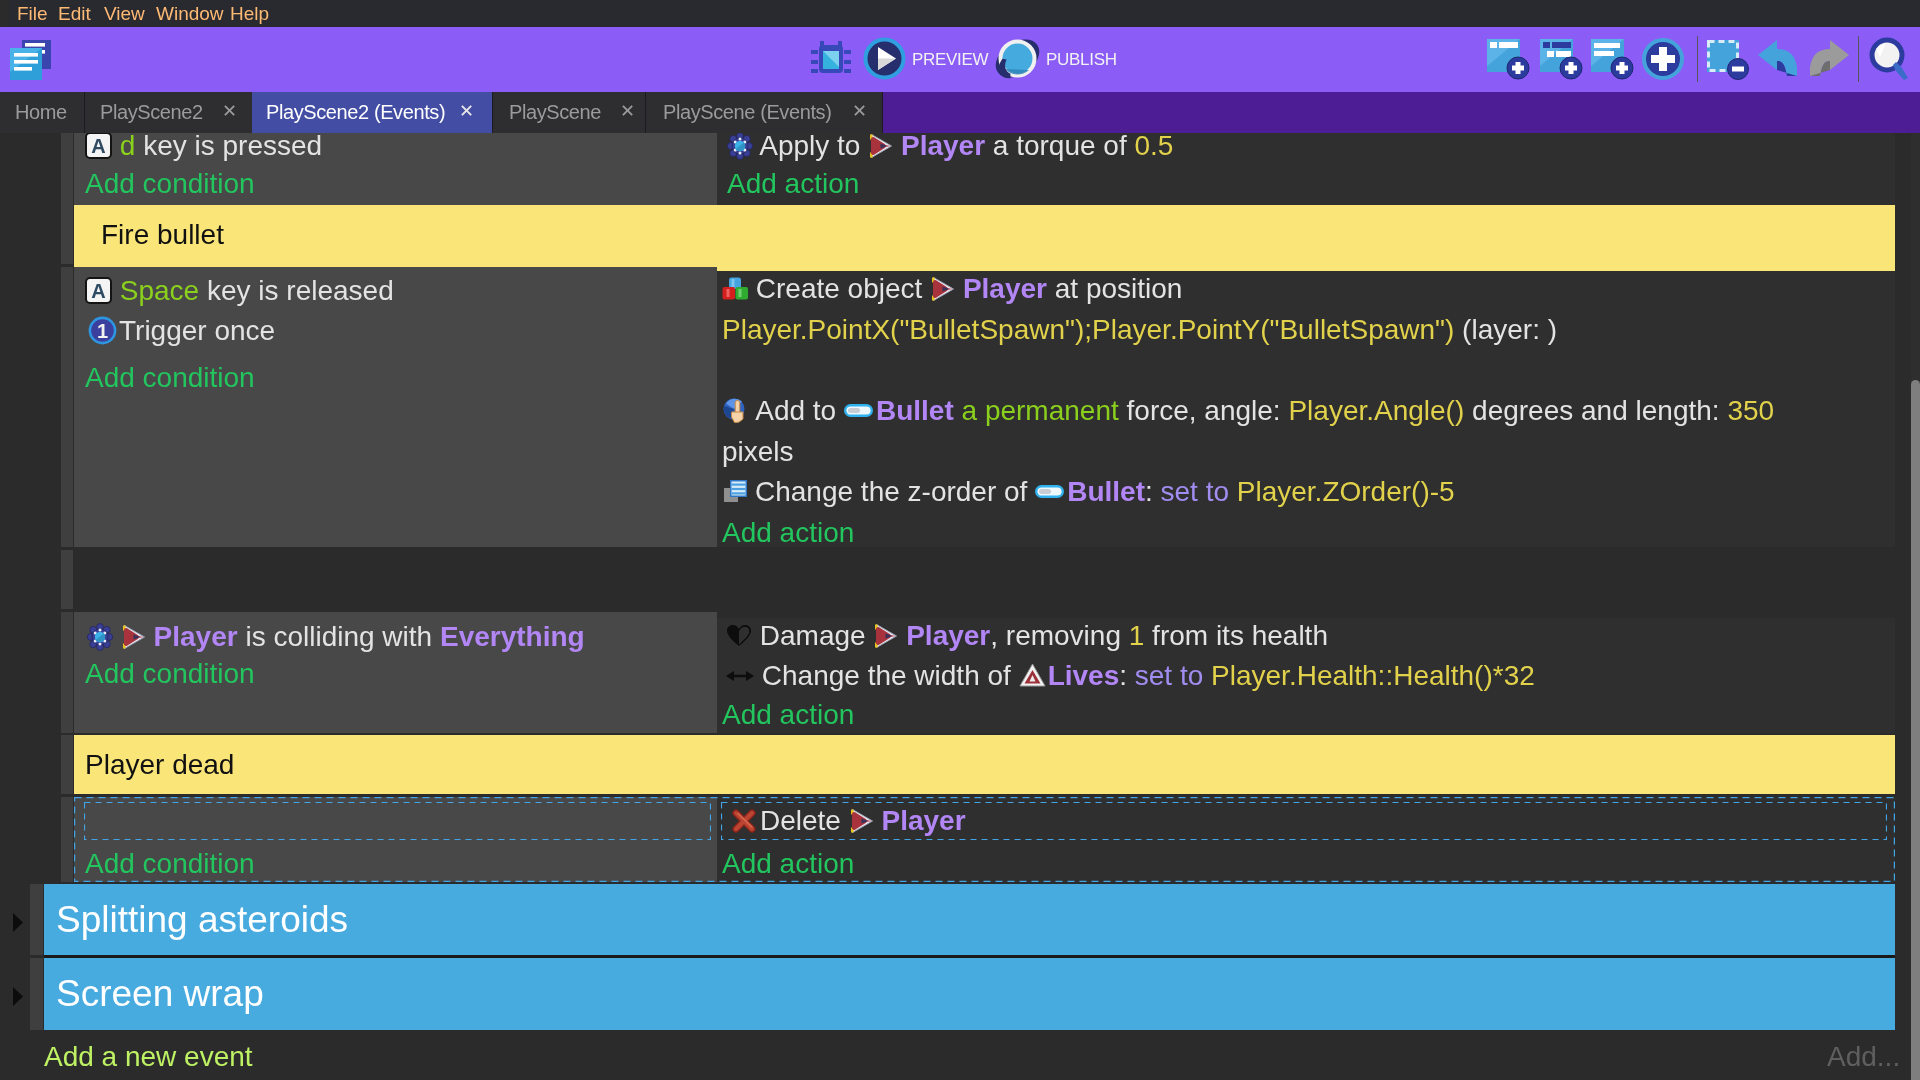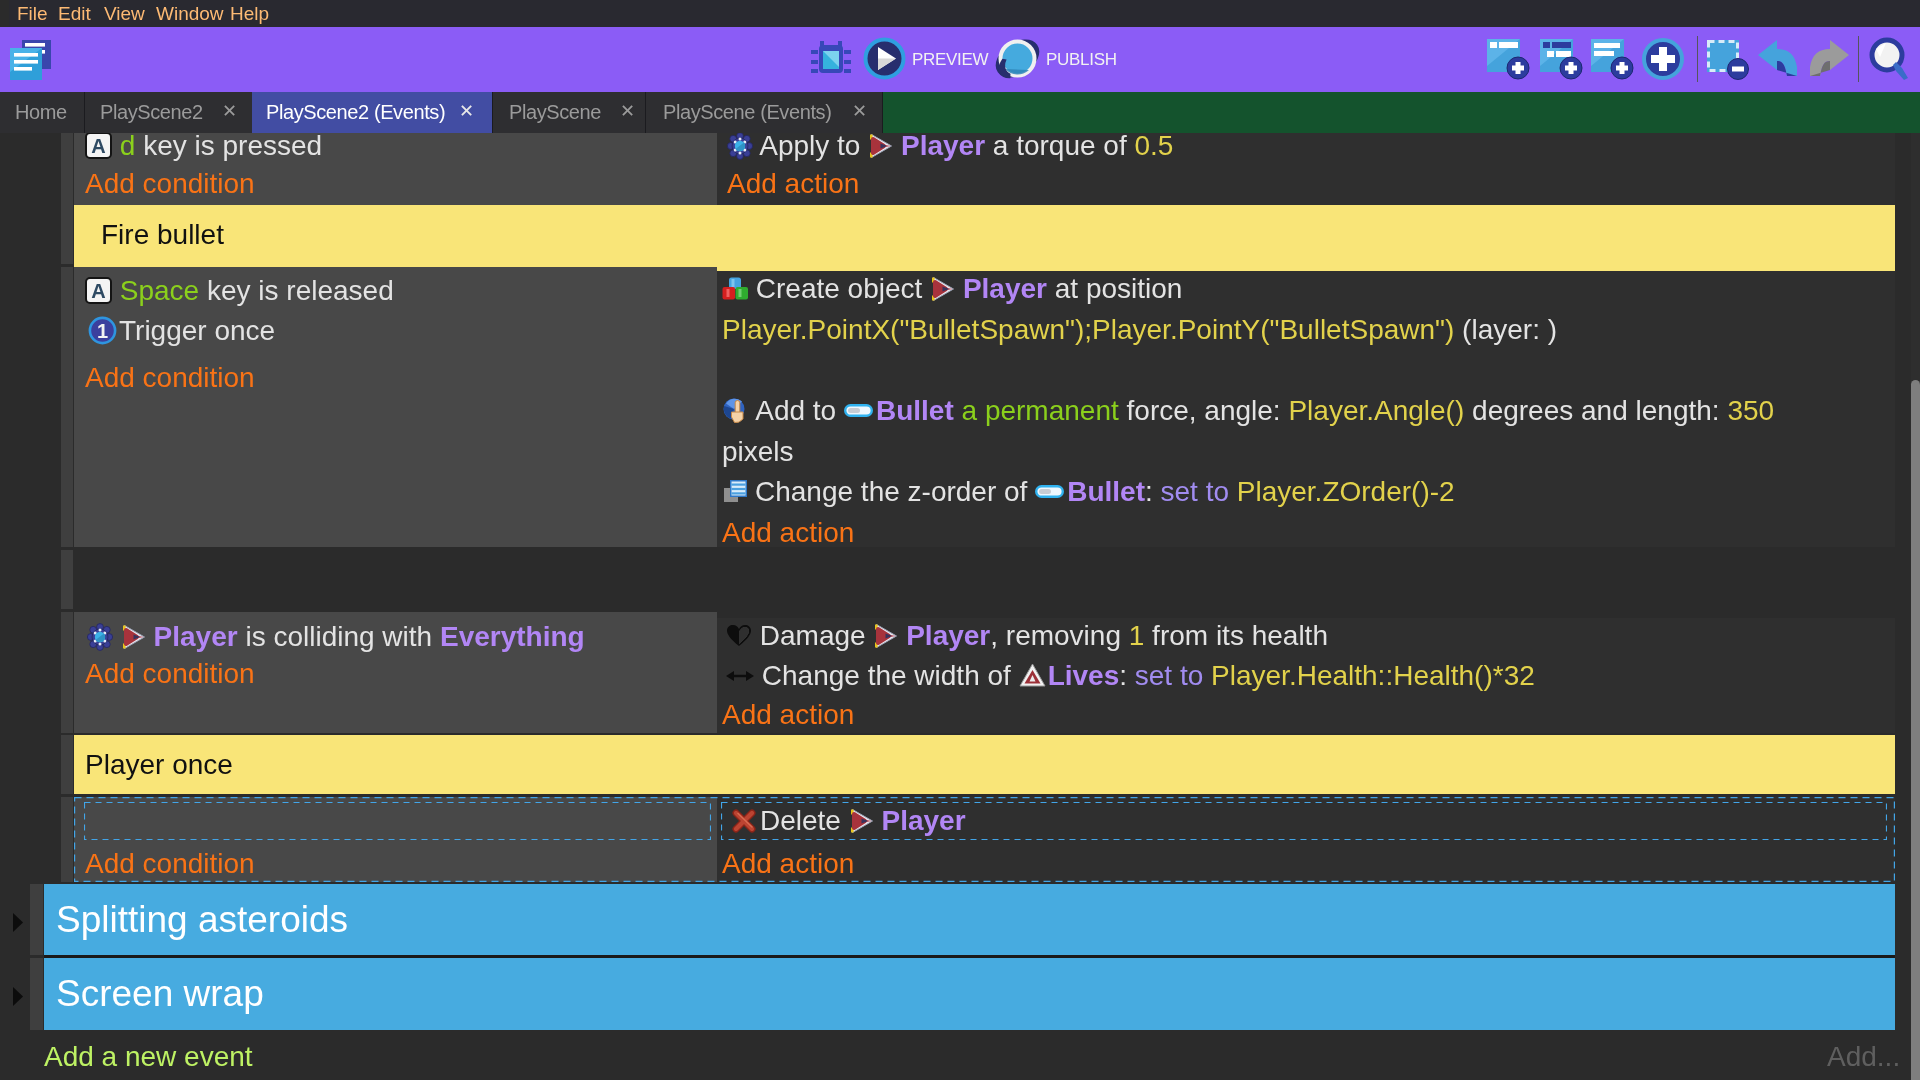--- a/index.html
+++ b/index.html
@@ -2,34 +2,34 @@
 <html><head>
 <meta charset="utf-8">
 <style>
   * { margin:0; padding:0; box-sizing:border-box; }
   html,body { width:1920px; height:1080px; overflow:hidden; background:#2b2b2b;
     font-family:"Liberation Sans", sans-serif; }
   .abs { position:absolute; }
   #menubar { position:absolute; left:9px; top:0; width:1920px; height:27px; background:#292930; color:#fdba74; font-size:19px; }
   #menubar span { position:absolute; top:3px; }
   #toolbar { position:absolute; left:0; top:27px; width:1920px; height:65px; background:#8b5cf6; }
-  #tabbar { position:absolute; left:0; top:92px; width:1920px; height:41px; background:#14532d; font-size:20px; letter-spacing:-0.4px; color:#9b9b9b; }
+  #tabbar { position:absolute; left:0; top:92px; width:1920px; height:41px; background:#4c1d95; font-size:20px; letter-spacing:-0.4px; color:#9b9b9b; }
   .tabsep { position:absolute; top:0; width:1px; height:41px; background:#1b1b1f; }
   .tabtxt { position:absolute; top:8px; }
   .tabx { position:absolute; top:8px; font-size:18px; color:#9b9b9b; }
   #sheet { position:absolute; left:0; top:133px; width:1920px; height:947px; background:#2b2b2b; overflow:hidden; }
   .hstrip { position:absolute; left:61px; width:12px; background:#3f3f3f; }
   .gstrip { position:absolute; left:30px; width:13px; background:#3f3f3f; }
   .cond { position:absolute; left:74px; width:643px; background:#484848; }
   .act  { position:absolute; left:717px; width:1178px; background:#2f2f2f; }
   .comment { position:absolute; left:74px; width:1821px; background:#f9e578; color:#111; font-size:28px; }
   .group { position:absolute; left:44px; width:1851px; background:#47abe0; color:#fff; font-size:37px; }
   .line { position:absolute; white-space:nowrap; font-size:28px; color:#e3e3e3; line-height:42px; height:42px; }
   .line .ic { vertical-align:middle; margin-top:-4px; }
-  .ph { color:#f97316; }
+  .ph { color:#22c55e; }
   .obj { color:#b286f5; font-weight:bold; }
   .expr { color:#e2d24b; }
   .green { color:#8bd01c; }
   .lav { color:#a18cf0; }
   .ic { display:inline-block; vertical-align:middle; }
   svg { display:block; }
 </style>
 </head>
 <body>
 
@@ -275,21 +275,21 @@
           <rect x="8" y="2" width="17" height="17" fill="#2e78c8"></rect>
           <rect x="9.5" y="3.5" width="14" height="14" fill="#d9ecfa"></rect>
           <g fill="#4aa0e0">
             <rect x="9.5" y="5.5" width="14" height="2.2"></rect>
             <rect x="9.5" y="9.9" width="14" height="2.2"></rect>
             <rect x="9.5" y="14.3" width="14" height="2.2"></rect>
           </g>
         </svg></span>Change the z-order of <span class="ic" id="ic-bul3"><svg width="29" height="13" viewBox="0 0 29 13" style="margin-right:3px">
           <rect x="1.2" y="1.2" width="26.6" height="10.6" rx="5.3" fill="#eef8ff" stroke="#30b2ef" stroke-width="2.4"></rect>
           <rect x="4" y="4" width="12" height="5" rx="2.5" fill="#c8cdd4"></rect>
-        </svg></span><span class="obj">Bullet</span>: <span class="lav">set to</span> <span class="expr">Player.ZOrder()-2</span>
+        </svg></span><span class="obj">Bullet</span>: <span class="lav">set to</span> <span class="expr">Player.ZOrder()-5</span>
   </div>
   <div class="line ph" style="left:722px; top:379px;">Add action</div>
 
   <div class="hstrip" style="top:417px; height:59px;"></div>
 
   <div class="hstrip" style="top:479px; height:121px;"></div>
   <div class="cond" style="top:479px; height:121px;"></div>
   <div class="act" style="top:485px; height:115px;"></div>
   <div class="line" style="left:87px; top:483px;">
     <span class="ic" id="ic-coll"><svg width="26" height="28" viewBox="0 0 26 28">
@@ -345,21 +345,21 @@
           <polygon points="28,8 20,3 20,13" fill="#0d0d0d"></polygon>
         </svg></span> Change the width of <span class="ic" id="ic-lives"><svg width="27" height="25" viewBox="0 0 27 25" style="margin-right:2px">
           <polygon points="13.5,1 26,23 1,23" fill="#f2f2f2" stroke="#999"></polygon>
           <polygon points="13.5,7 21.5,20.5 5.5,20.5" fill="#9c3038"></polygon>
           <polygon points="13.5,12 16.5,18.5 10.5,18.5" fill="#ececec"></polygon>
         </svg></span><span class="obj">Lives</span>: <span class="lav">set to</span> <span class="expr">Player.Health::Health()*32</span>
   </div>
   <div class="line ph" style="left:722px; top:561px;">Add action</div>
 
   <div class="hstrip" style="top:602px; height:59px;"></div>
-  <div class="comment" style="top:602px; height:59px; line-height:59px; padding-left:11px;">Player once</div>
+  <div class="comment" style="top:602px; height:59px; line-height:59px; padding-left:11px;">Player dead</div>
 
   <div class="hstrip" style="top:664px; height:85px;"></div>
   <div class="cond" style="top:664px; height:85px;"></div>
   <div class="act" style="top:664px; height:85px;"></div>
   <svg class="abs" style="left:74px; top:664px;" width="1821" height="85">
       <rect x="0.5" y="0.5" width="1820" height="84" fill="none" stroke="#42a5e8" stroke-width="1.4" stroke-dasharray="7 5"></rect>
     </svg>
   <svg class="abs" style="left:84px; top:669px;" width="627" height="38">
       <rect x="0.5" y="0.5" width="626" height="37" fill="none" stroke="#42a5e8" stroke-width="1.2" stroke-dasharray="6 5"></rect>
     </svg>

